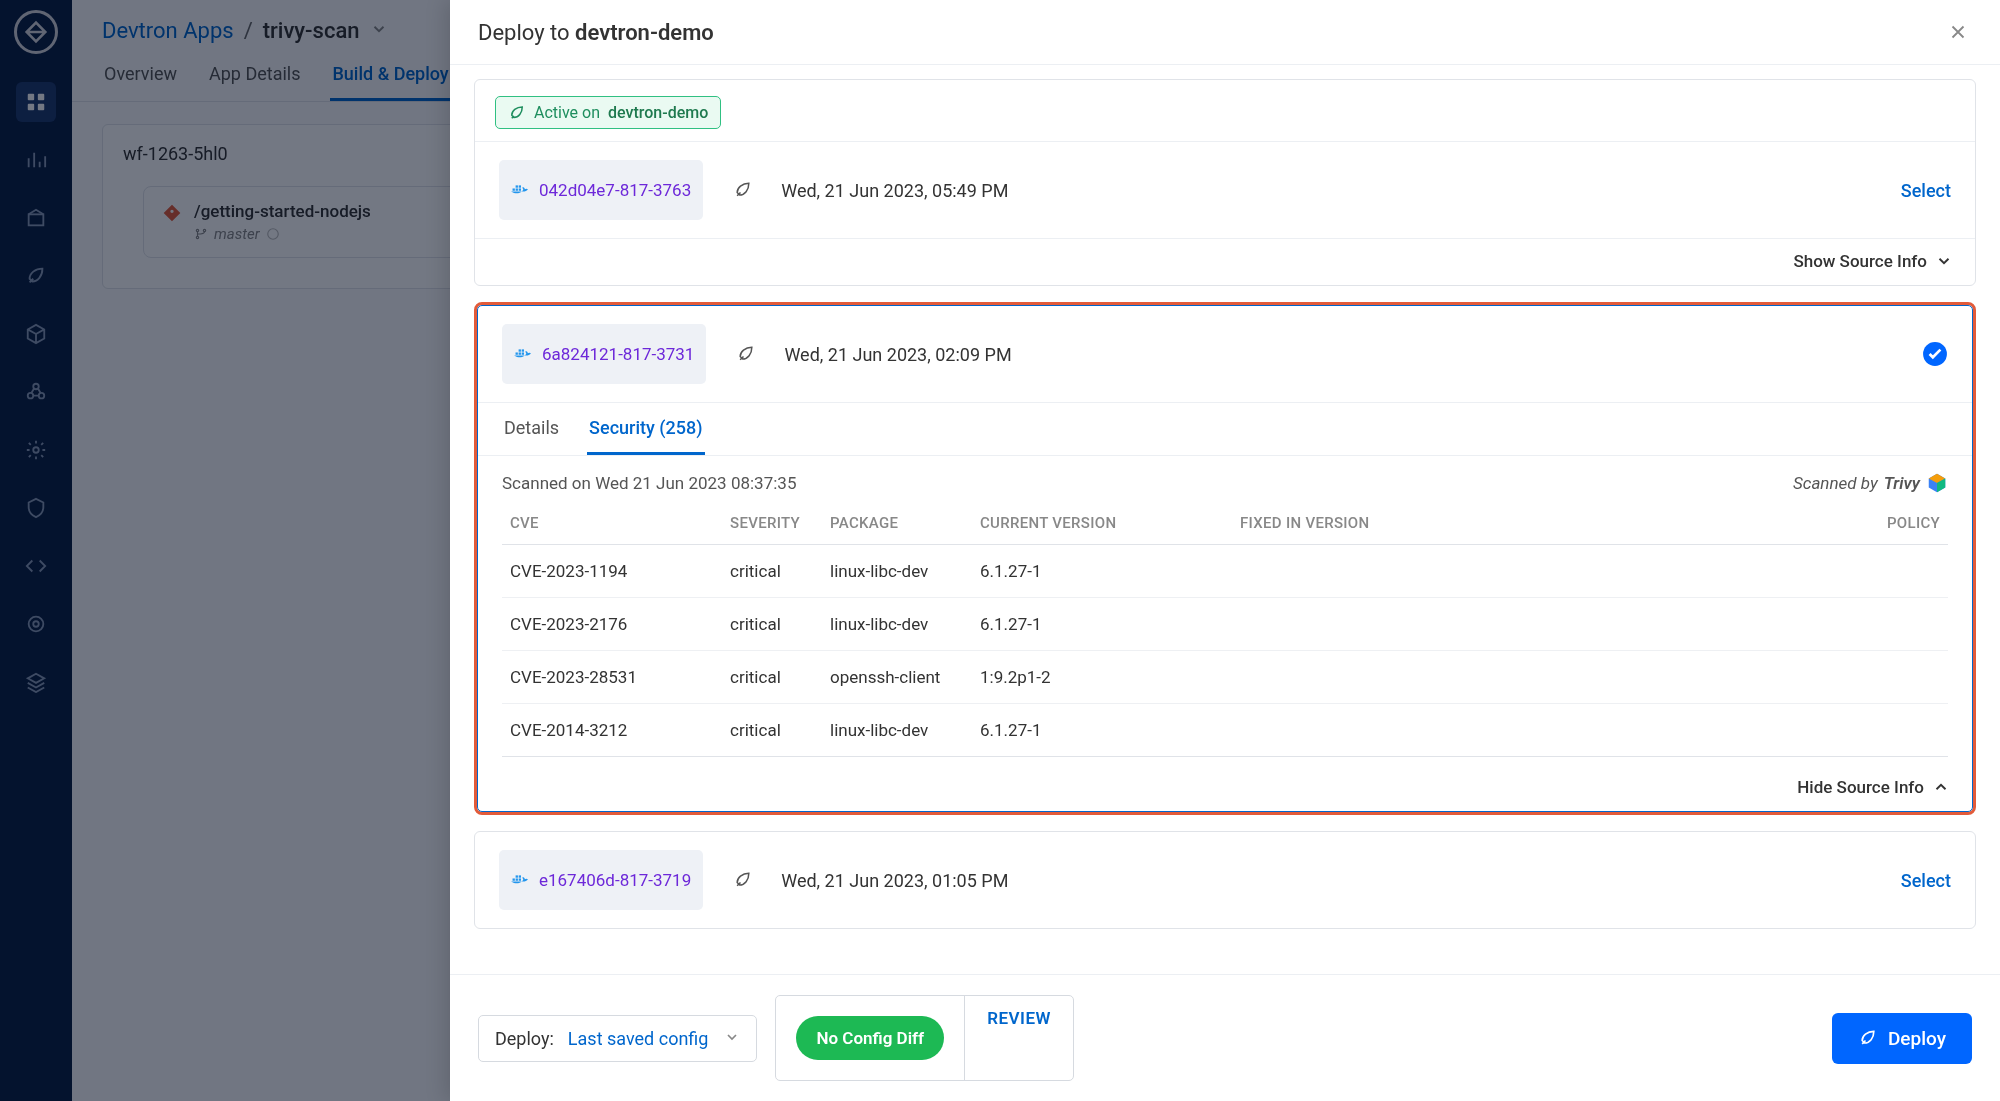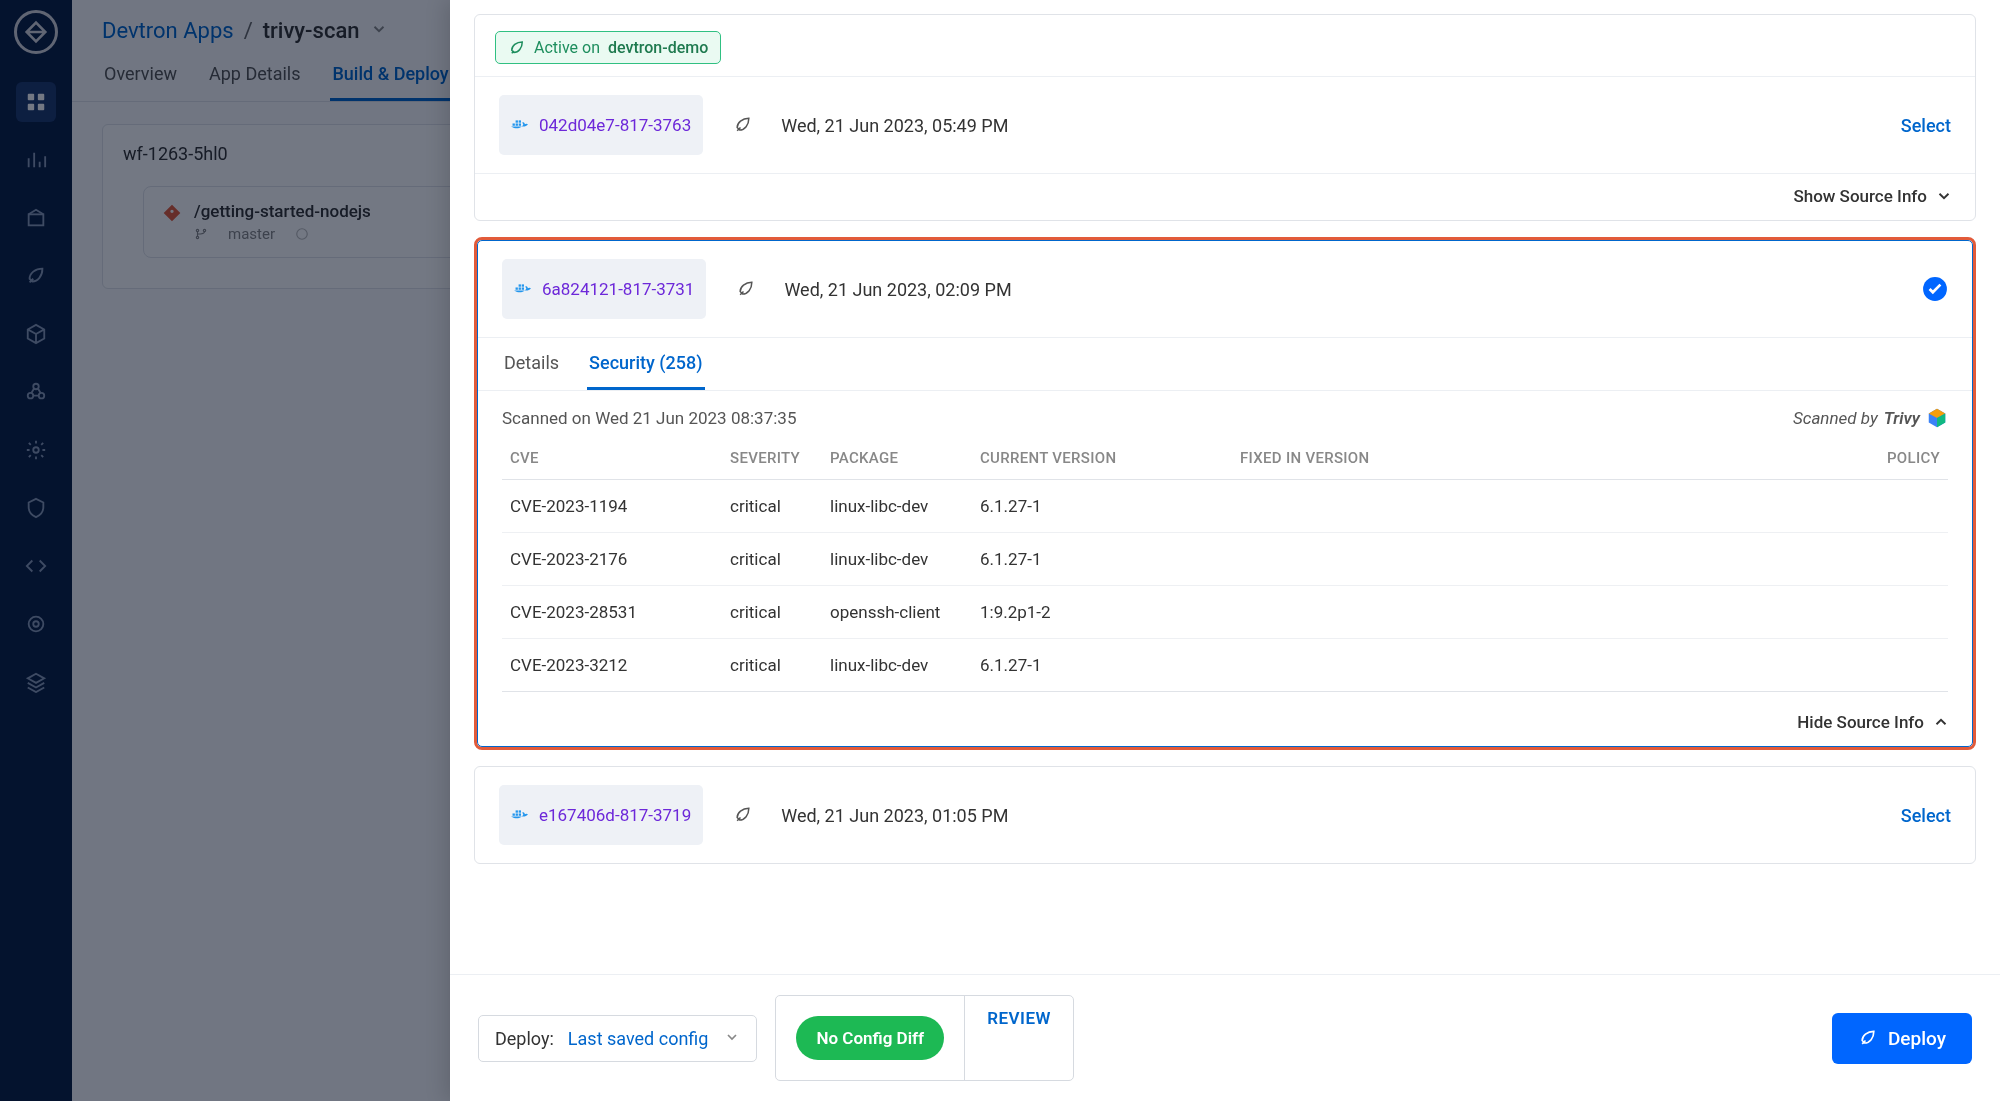--- a/index.html
+++ b/index.html
@@ -22,21 +22,21 @@
 .breadcrumb-row .chev { color: #888; }
 .tabs-row { padding: 0 30px; display: flex; gap: 28px; border-bottom: 1px solid #e0e3e8; font-size: 18px; }
 .tabs-row .tab { padding: 10px 2px 14px; color: #555; }
 .tabs-row .tab.active { color: #0066cc; border-bottom: 3px solid #0066cc; font-weight: 500; }
 
 .wf-box { margin: 22px 30px; border: 1px solid #e0e3e8; border-radius: 6px; padding: 18px 20px 30px; width: 380px; background: #fff; }
 .wf-title { font-size: 18px; color: #333; margin-bottom: 22px; }
 .wf-card { border: 1px solid #e0e3e8; border-radius: 8px; padding: 14px 18px; display: flex; align-items: flex-start; gap: 12px; margin-left: 20px; }
 .wf-card .git-ic { width: 20px; height: 20px; margin-top: 2px; }
 .wf-card .title { font-size: 17px; color: #333; font-weight: 500; }
-.wf-card .sub { font-size: 15px; color: #888; display: flex; align-items: center; gap: 20px; margin-top: 4px; }
+.wf-card .sub { font-size: 15px; color: #888; display: flex; align-items: center; gap: 6px; margin-top: 4px; font-style: italic; }
 
 
 .dim { position: absolute; inset: 0; background: rgba(0,10,30,0.55); }
 
 
 .modal { position: absolute; top: 0; right: 0; bottom: 0; width: 1550px; background: #fff; display: flex; flex-direction: column; box-shadow: -4px 0 20px rgba(0,0,0,0.15); }
 .modal-header { padding: 18px 28px; display: flex; align-items: center; justify-content: space-between; border-bottom: 1px solid #eceff3; }
 .modal-header h2 { font-size: 22px; font-weight: 400; color: #333; }
 .modal-header h2 b { font-weight: 600; }
 .close-btn { width: 28px; height: 28px; color: #888; cursor: pointer; display: flex; align-items: center; justify-content: center; }
@@ -205,20 +205,28 @@
           </div>
         </div>
       </div>
     </div>
   </div>
 </div>
 
 <div class="dim"></div>
 
 <div class="modal">
+  <div class="modal-header">
+    <h2><span>Deploy to </span><b>devtron-demo</b></h2>
+    <div class="close-btn">
+      <svg viewBox="0 0 24 24" fill="none" stroke="currentColor" stroke-width="2">
+          <path d="M6 6l12 12M6 18L18 6"></path>
+        </svg>
+    </div>
+  </div>
 
   <div class="modal-body">
 
     <div class="card">
       <div class="active-badge-row">
         <span class="active-badge">
           <svg viewBox="0 0 24 24" fill="none" stroke="#1e8e5e" stroke-width="2">
               <path d="M5 15c0-6 6-11 14-11 0 8-5 14-11 14l-3-3z M8 16l-3 3"></path>
             </svg>
           <span>Active on</span>
@@ -331,21 +339,21 @@
               </tr>
               <tr>
                 <td>CVE-2023-28531</td>
                 <td>critical</td>
                 <td>openssh-client</td>
                 <td>1:9.2p1-2</td>
                 <td></td>
                 <td></td>
               </tr>
               <tr>
-                <td>CVE-2023-3212</td>
+                <td>CVE-2014-3212</td>
                 <td>critical</td>
                 <td>linux-libc-dev</td>
                 <td>6.1.27-1</td>
                 <td></td>
                 <td></td>
               </tr>
             </tbody>
       </table>
 
       <div class="src-toggle">

